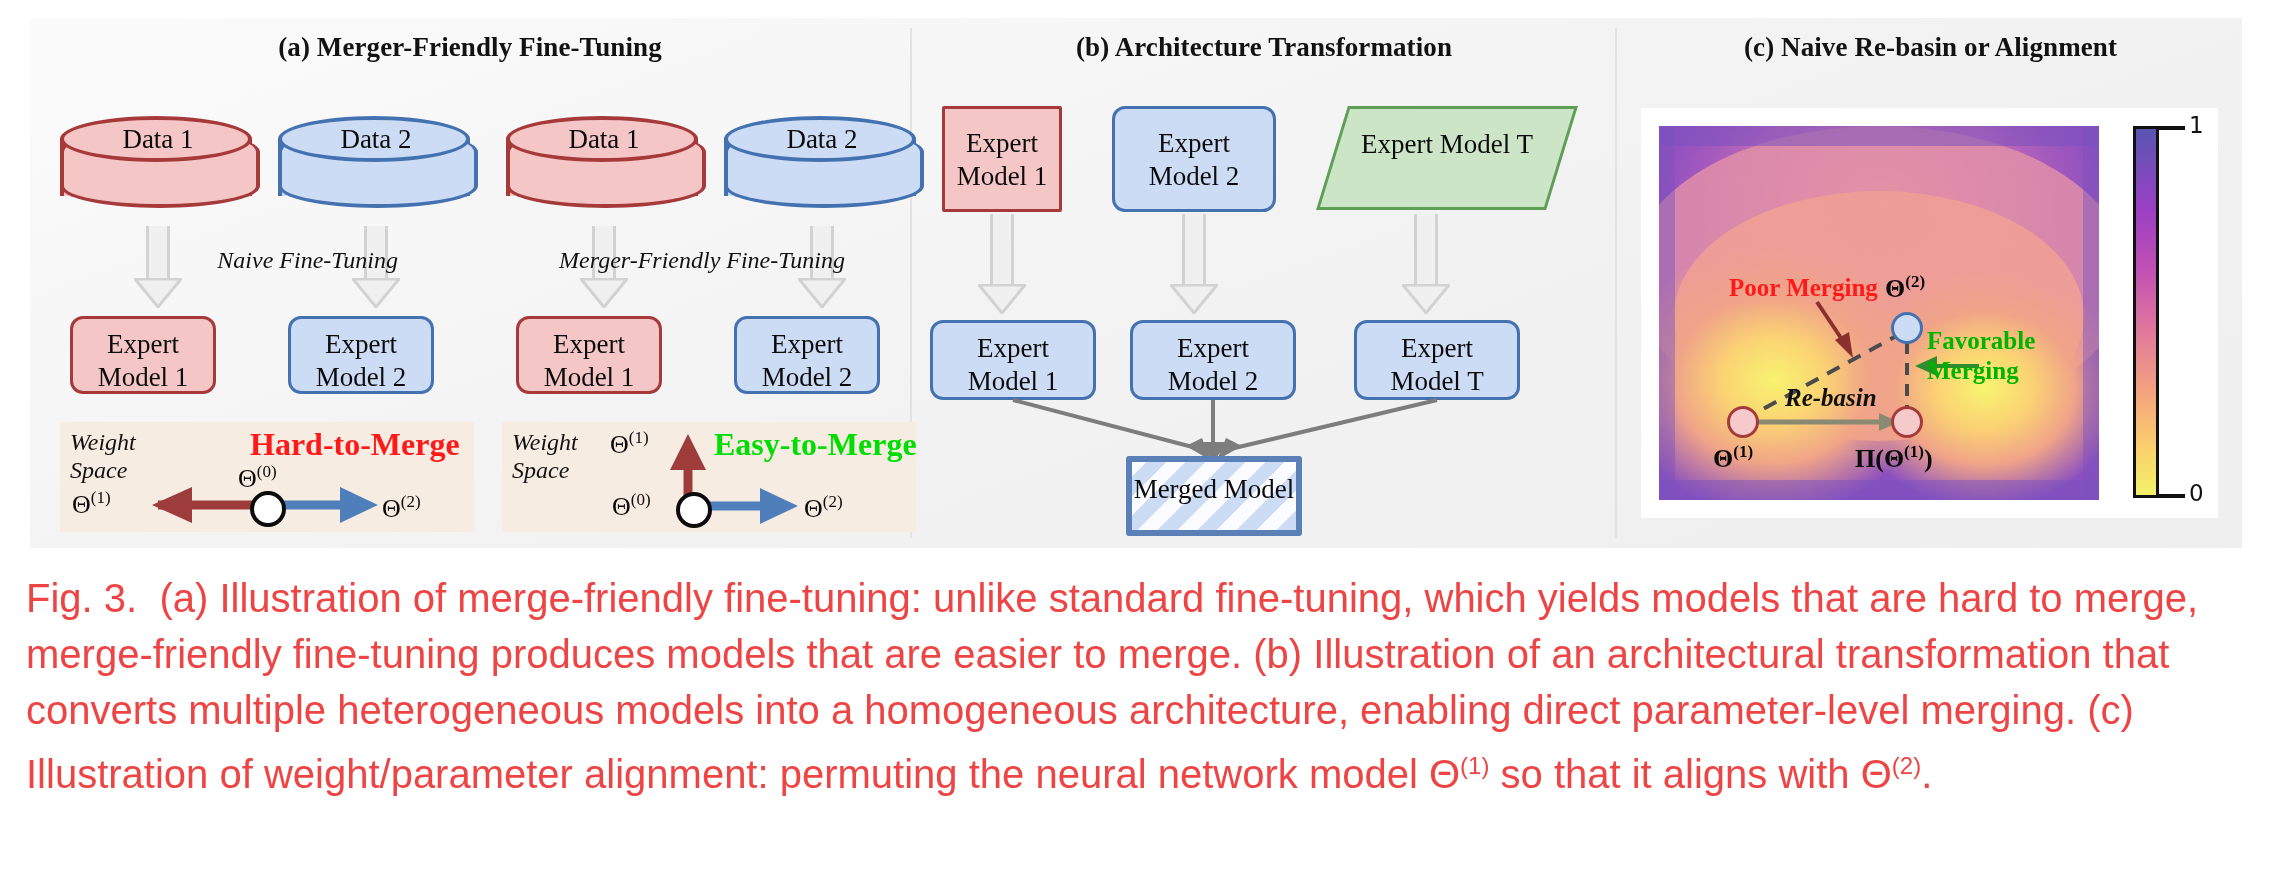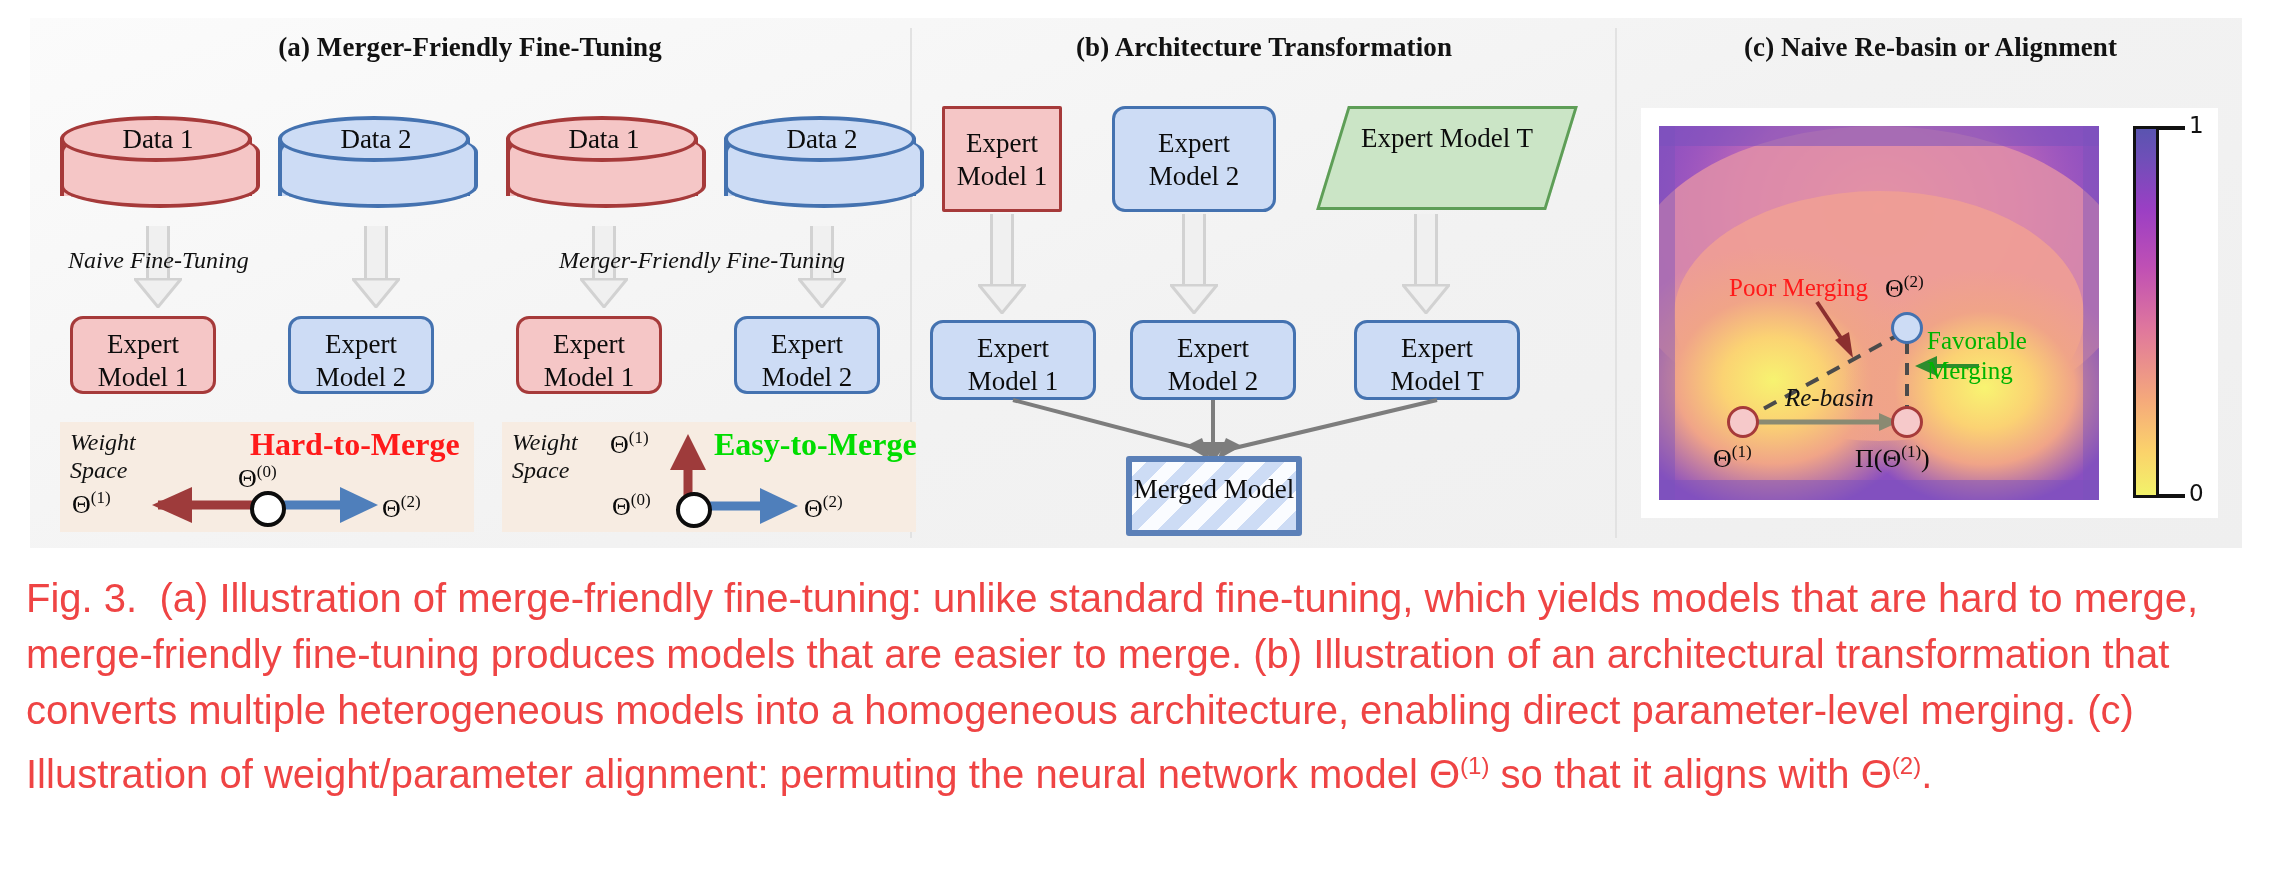--- a/index.html
+++ b/index.html
@@ -40,21 +40,21 @@
   .mbox.red{background:#f5c6c6;border:3px solid #a63a3a;}
   .mbox.blue{background:#cddcf5;border:3px solid #4472b0;}
   .mbox.sq{border-radius:2px;}
   .mbox .l1,.mbox .l2{display:block;}
 
   
   .para{position:absolute;width:230px;height:104px;}
   .para .shape{position:absolute;inset:0;background:#cbe5c6;border:3px solid #5e9e57;
                box-sizing:border-box;transform:skewX(-17deg);}
   .para .txt{position:absolute;inset:0;text-align:center;font-size:27px;line-height:33px;
-             color:#0c0c0c;padding-top:16px;}
+             color:#0c0c0c;padding-top:22px;}
 
   
   .wspace{position:absolute;background:#f7ece2;}
   .wlab{position:absolute;font-style:italic;font-size:24px;line-height:28px;color:#111;}
   .tag{position:absolute;font-size:32px;font-weight:bold;white-space:nowrap;}
   .theta{position:absolute;font-size:26px;color:#0b0b0b;white-space:nowrap;}
   .theta sup{font-size:17px;vertical-align:super;}
   .dot0{position:absolute;width:28px;height:28px;border-radius:50%;background:#fff;border:4px solid #0c0c0c;z-index:4;}
 
   
@@ -137,21 +137,21 @@
             <polygon points="1,1 47,1 24,29" fill="#f0f0f0" stroke="#d2d2d2" stroke-width="3"></polygon>
           </svg>
       </div>
       <div class="harrow" style="left:770px;top:208px;height:84px;">
         <div class="stem" style="height:56px;"></div>
         <svg class="head" style="top:52px;" viewBox="0 0 48 30">
             <polygon points="1,1 47,1 24,29" fill="#f0f0f0" stroke="#d2d2d2" stroke-width="3"></polygon>
           </svg>
       </div>
 
-      <div class="wlab" style="left:38px;top:228px;width:330px;text-align:left;">Naive Fine-Tuning</div>
+      <div class="wlab" style="left:38px;top:228px;width:330px;text-align:right;">Naive Fine-Tuning</div>
       <div class="wlab" style="left:466px;top:228px;width:412px;text-align:center;">Merger-Friendly Fine-Tuning</div>
 
       <div class="mbox red" style="left:40px;top:298px;width:146px;height:78px;">
         <span class="l1">Expert</span>
         <span class="l2">Model 1</span>
       </div>
       <div class="mbox blue" style="left:258px;top:298px;width:146px;height:78px;">
         <span class="l1">Expert</span>
         <span class="l2">Model 2</span>
       </div>
@@ -278,21 +278,21 @@
         <span class="l1">Merged</span>
         <span class="l2">Model</span>
       </div>
     </div>
 
     <div class="panel" style="left:1589px;width:623px;">
       <div class="ptitle">(c) Naive Re-basin or Alignment</div>
 
       <div class="card" style="left:22px;top:90px;width:577px;height:410px;">
 
-        <div class="land" style="left:18px;top:18px;width:440px;height:480px;">
+        <div class="land" style="left:18px;top:18px;width:440px;height:480px;font-weight:bold;">
           <svg style="position:absolute;left:0;top:0;width:440px;height:374px;" viewBox="0 0 440 374" preserveAspectRatio="none">
             <defs>
               <radialGradient id="basinA" cx="26%" cy="68%" r="36%">
                 <stop offset="0%" stop-color="#f7f370"></stop>
                 <stop offset="32%" stop-color="#fbd373"></stop>
                 <stop offset="62%" stop-color="#f0a488"></stop>
                 <stop offset="100%" stop-color="#f0a488" stop-opacity="0"></stop>
               </radialGradient>
               <radialGradient id="basinB" cx="74%" cy="70%" r="32%">
                 <stop offset="0%" stop-color="#f8f471"></stop>

